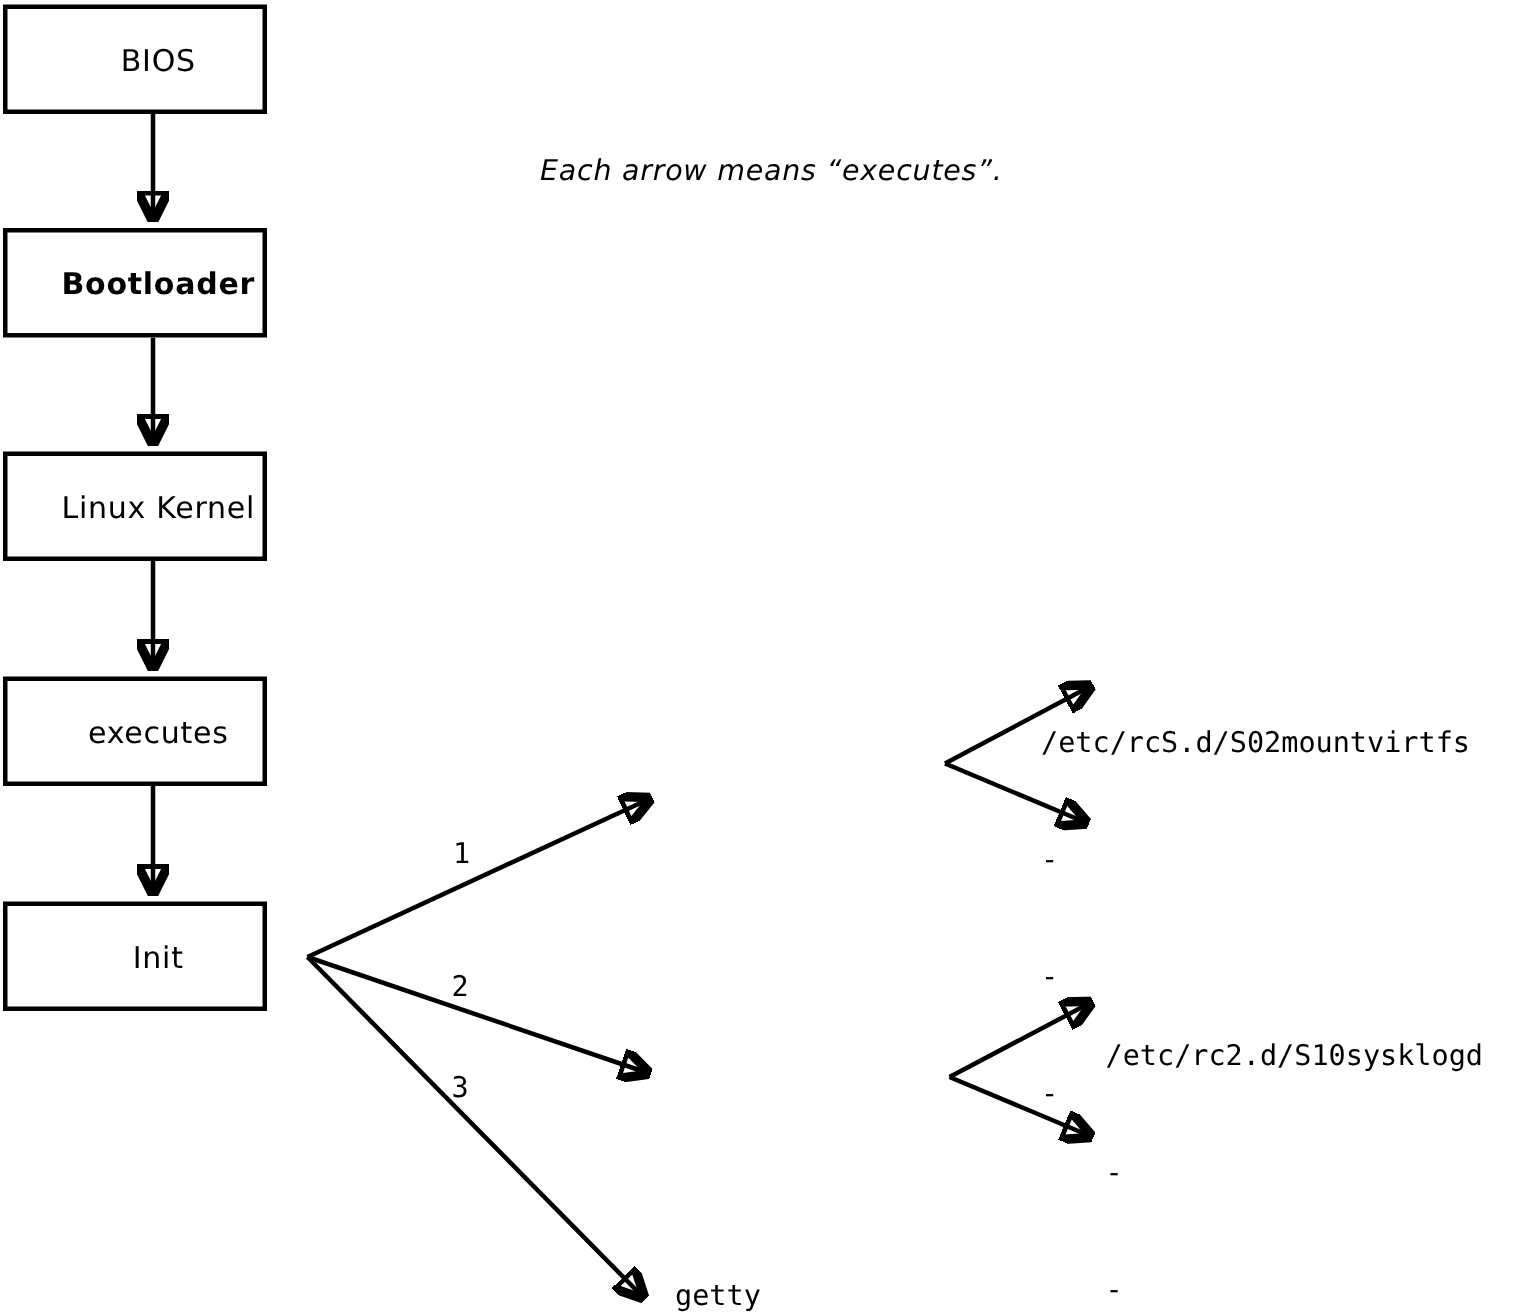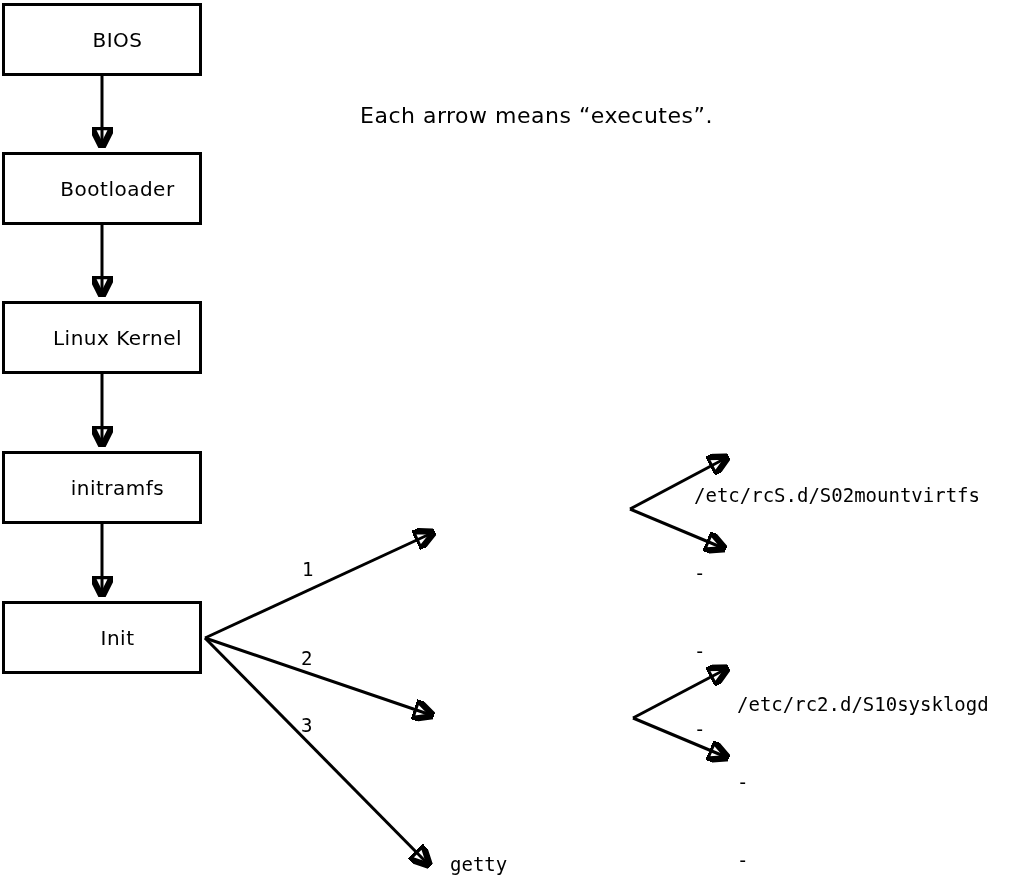--- a/index.html
+++ b/index.html
@@ -9,40 +9,41 @@
     width: 1024px;
     height: 875px;
     background: #ffffff;
     overflow: hidden;
     font-family: "DejaVu Sans", sans-serif;
     color: #000000;
   }
   .box {
     position: absolute;
     left: 2px;
-    width: 200px;
+    width: 176px;
     height: 73px;
     border: 3px solid #000000;
     box-sizing: border-box;
     background: #ffffff;
     display: flex;
     align-items: center;
     justify-content: center;
     font-size: 20px;
     letter-spacing: 0.5px;
     z-index: 2;
     padding-left: 31px;
   }
   .note {
     position: absolute;
     left: 360px;
     top: 103px;
-    font-size: 22px;
+    font-size: 19px;
     letter-spacing: 0.5px;
     white-space: nowrap;
+    font-style: italic;
   }
   .mono {
     position: absolute;
     font-family: "DejaVu Sans Mono", monospace;
     font-size: 19px;
     line-height: 26px;
     white-space: pre;
   }
   .arrows {
     position: absolute;
@@ -59,28 +60,28 @@
 </head>
 <body>
 
 <div class="canvas">
 
   <div class="note">Each arrow means “executes”.</div>
 
   <div class="box" style="top:3px;">
     <span>BIOS</span>
   </div>
-  <div class="box" style="top:152px;">
+  <div class="box" style="top:152px;font-weight:bold;">
     <span>Bootloader</span>
   </div>
   <div class="box" style="top:301px;">
     <span>Linux Kernel</span>
   </div>
   <div class="box" style="top:451px;">
-    <span>initramfs</span>
+    <span>executes</span>
   </div>
   <div class="box" style="top:601px;">
     <span>Init</span>
   </div>
 
   <div class="mono" style="left:302px; top:556px;">1</div>
   <div class="mono" style="left:301px; top:645px;">2</div>
   <div class="mono" style="left:301px; top:712px;">3</div>
 
   <div class="mono" style="left:450px; top:851px;">getty</div>

